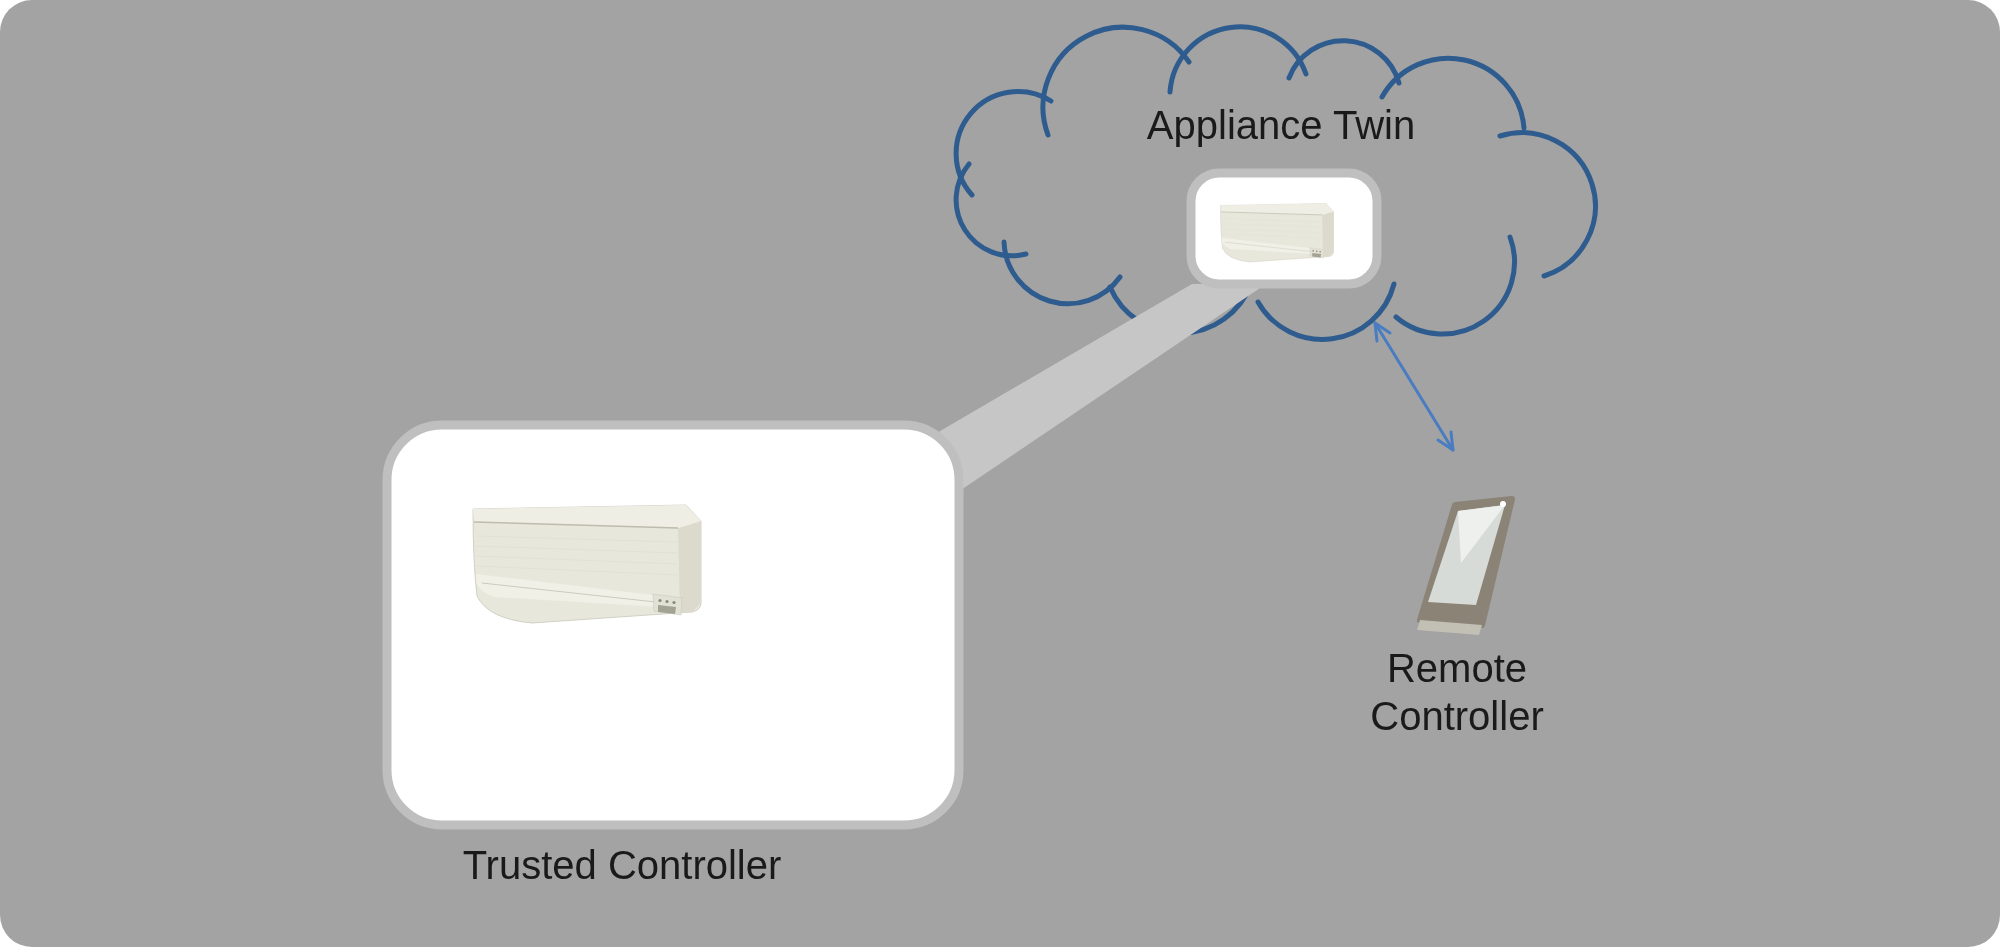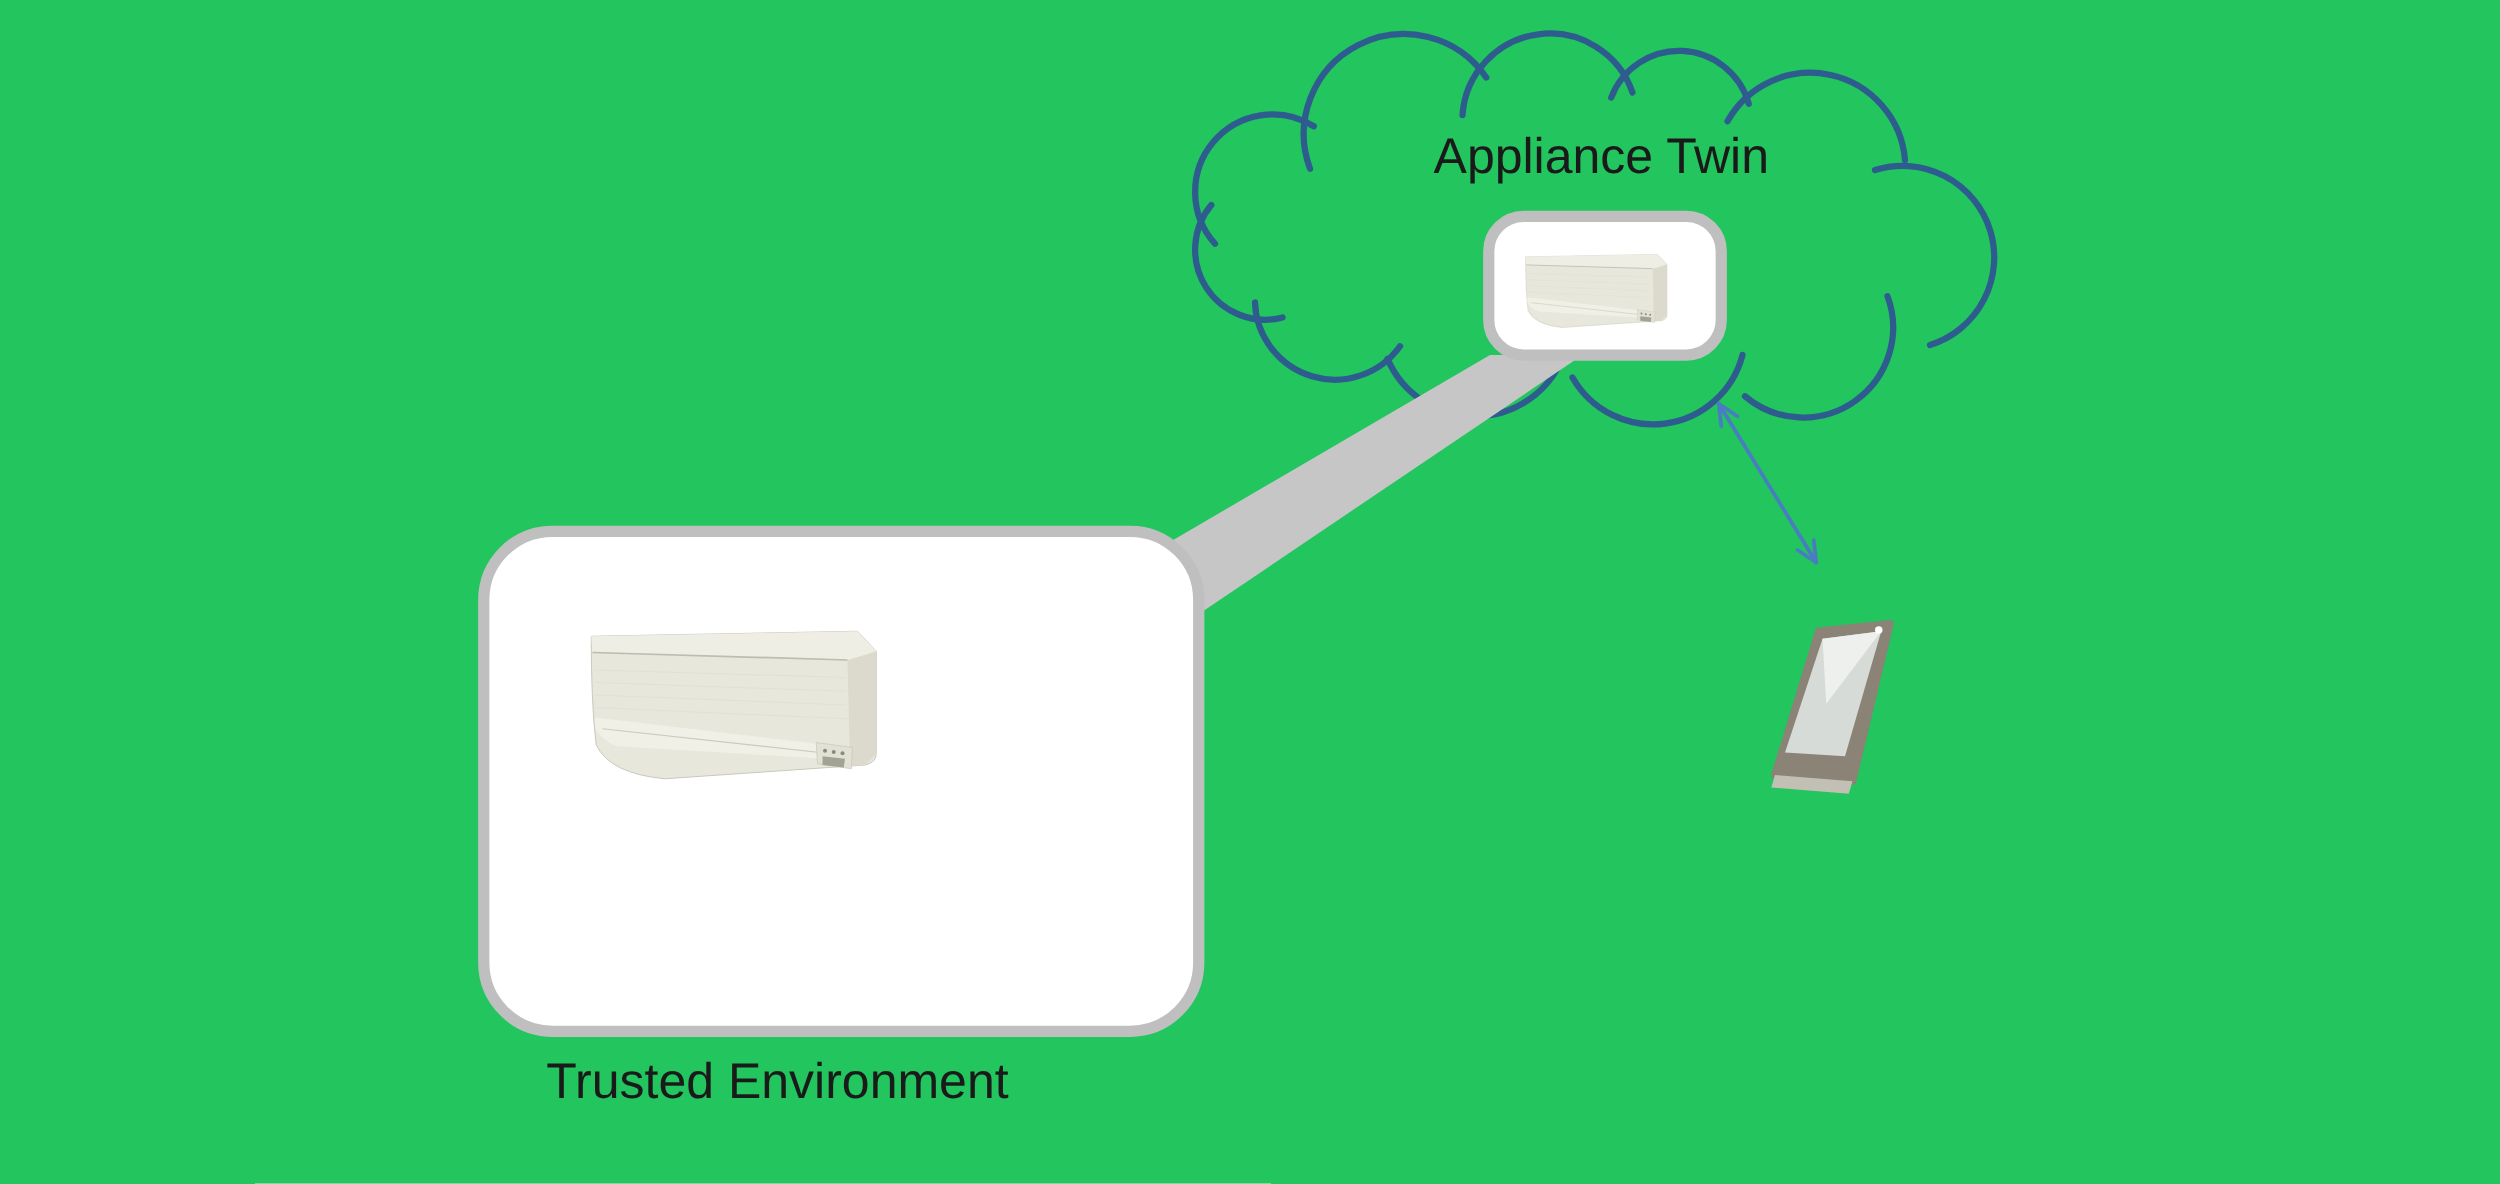--- a/index.html
+++ b/index.html
@@ -1,21 +1,22 @@
 <!DOCTYPE html>
 <html><head>
 <meta charset="utf-8">
 <style>
   html,body{margin:0;padding:0;background:#ffffff;}
   #canvas{
     position:relative;
     width:2000px;height:947px;
-    background:#22c55e;
+    background:#a3a3a3;
     overflow:hidden;
     font-family:"Liberation Sans", sans-serif;
+    border-radius:32px;
   }
   #diagram-svg{position:absolute;left:0;top:0;}
   .label{
     position:absolute;
     color:#1a1a1a;
     font-size:40px;
     line-height:50px;
     text-align:center;
     white-space:pre-line;
   }
@@ -88,16 +89,17 @@
     <g fill="none" stroke="#4A7CC2" stroke-width="3" stroke-linecap="round" stroke-linejoin="round">
       <path d="M1375,323 L1453,450"></path>
       <path d="M1390,333 L1375,323 L1377,341"></path>
       <path d="M1438,440 L1453,450 L1451,432"></path>
     </g>
   </svg>
 
   <div class="label" id="appliance-twin-label">Appliance Twin</div>
 
 
-  <div class="label" id="trusted-environment-label">Trusted Environment</div>
+  <div class="label" id="trusted-environment-label">Trusted Controller</div>
 
+  <div class="label" id="remote-controller-label">Remote Controller</div>
 
 </div>
 
 </body></html>

